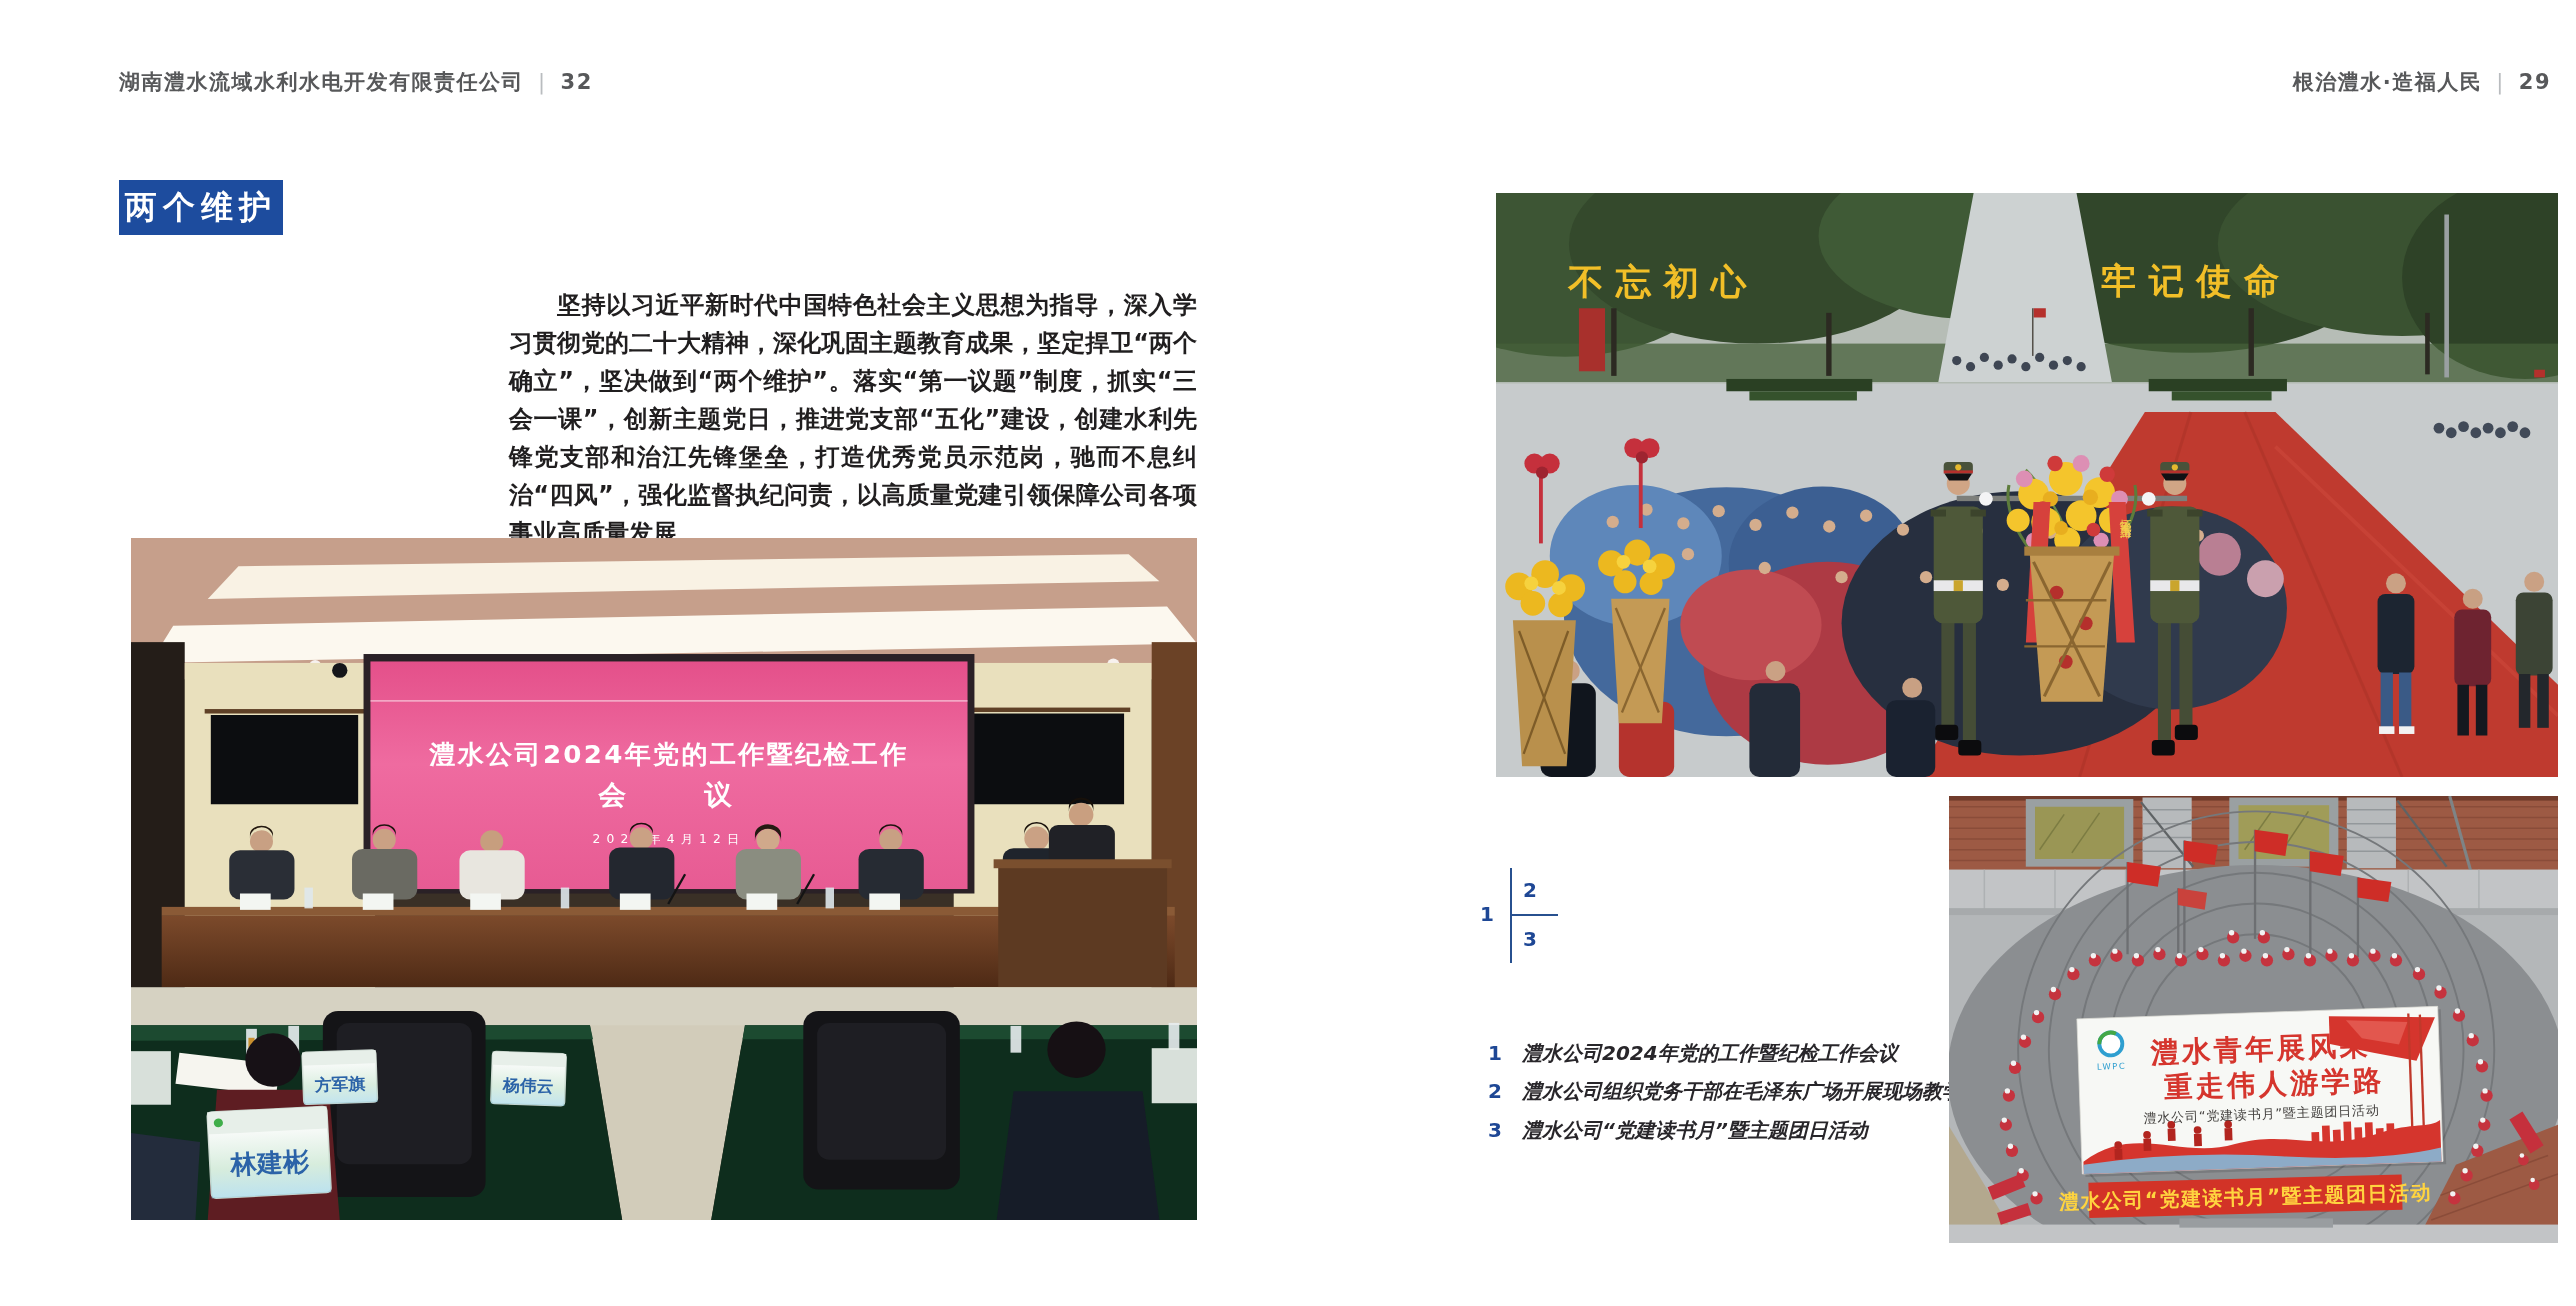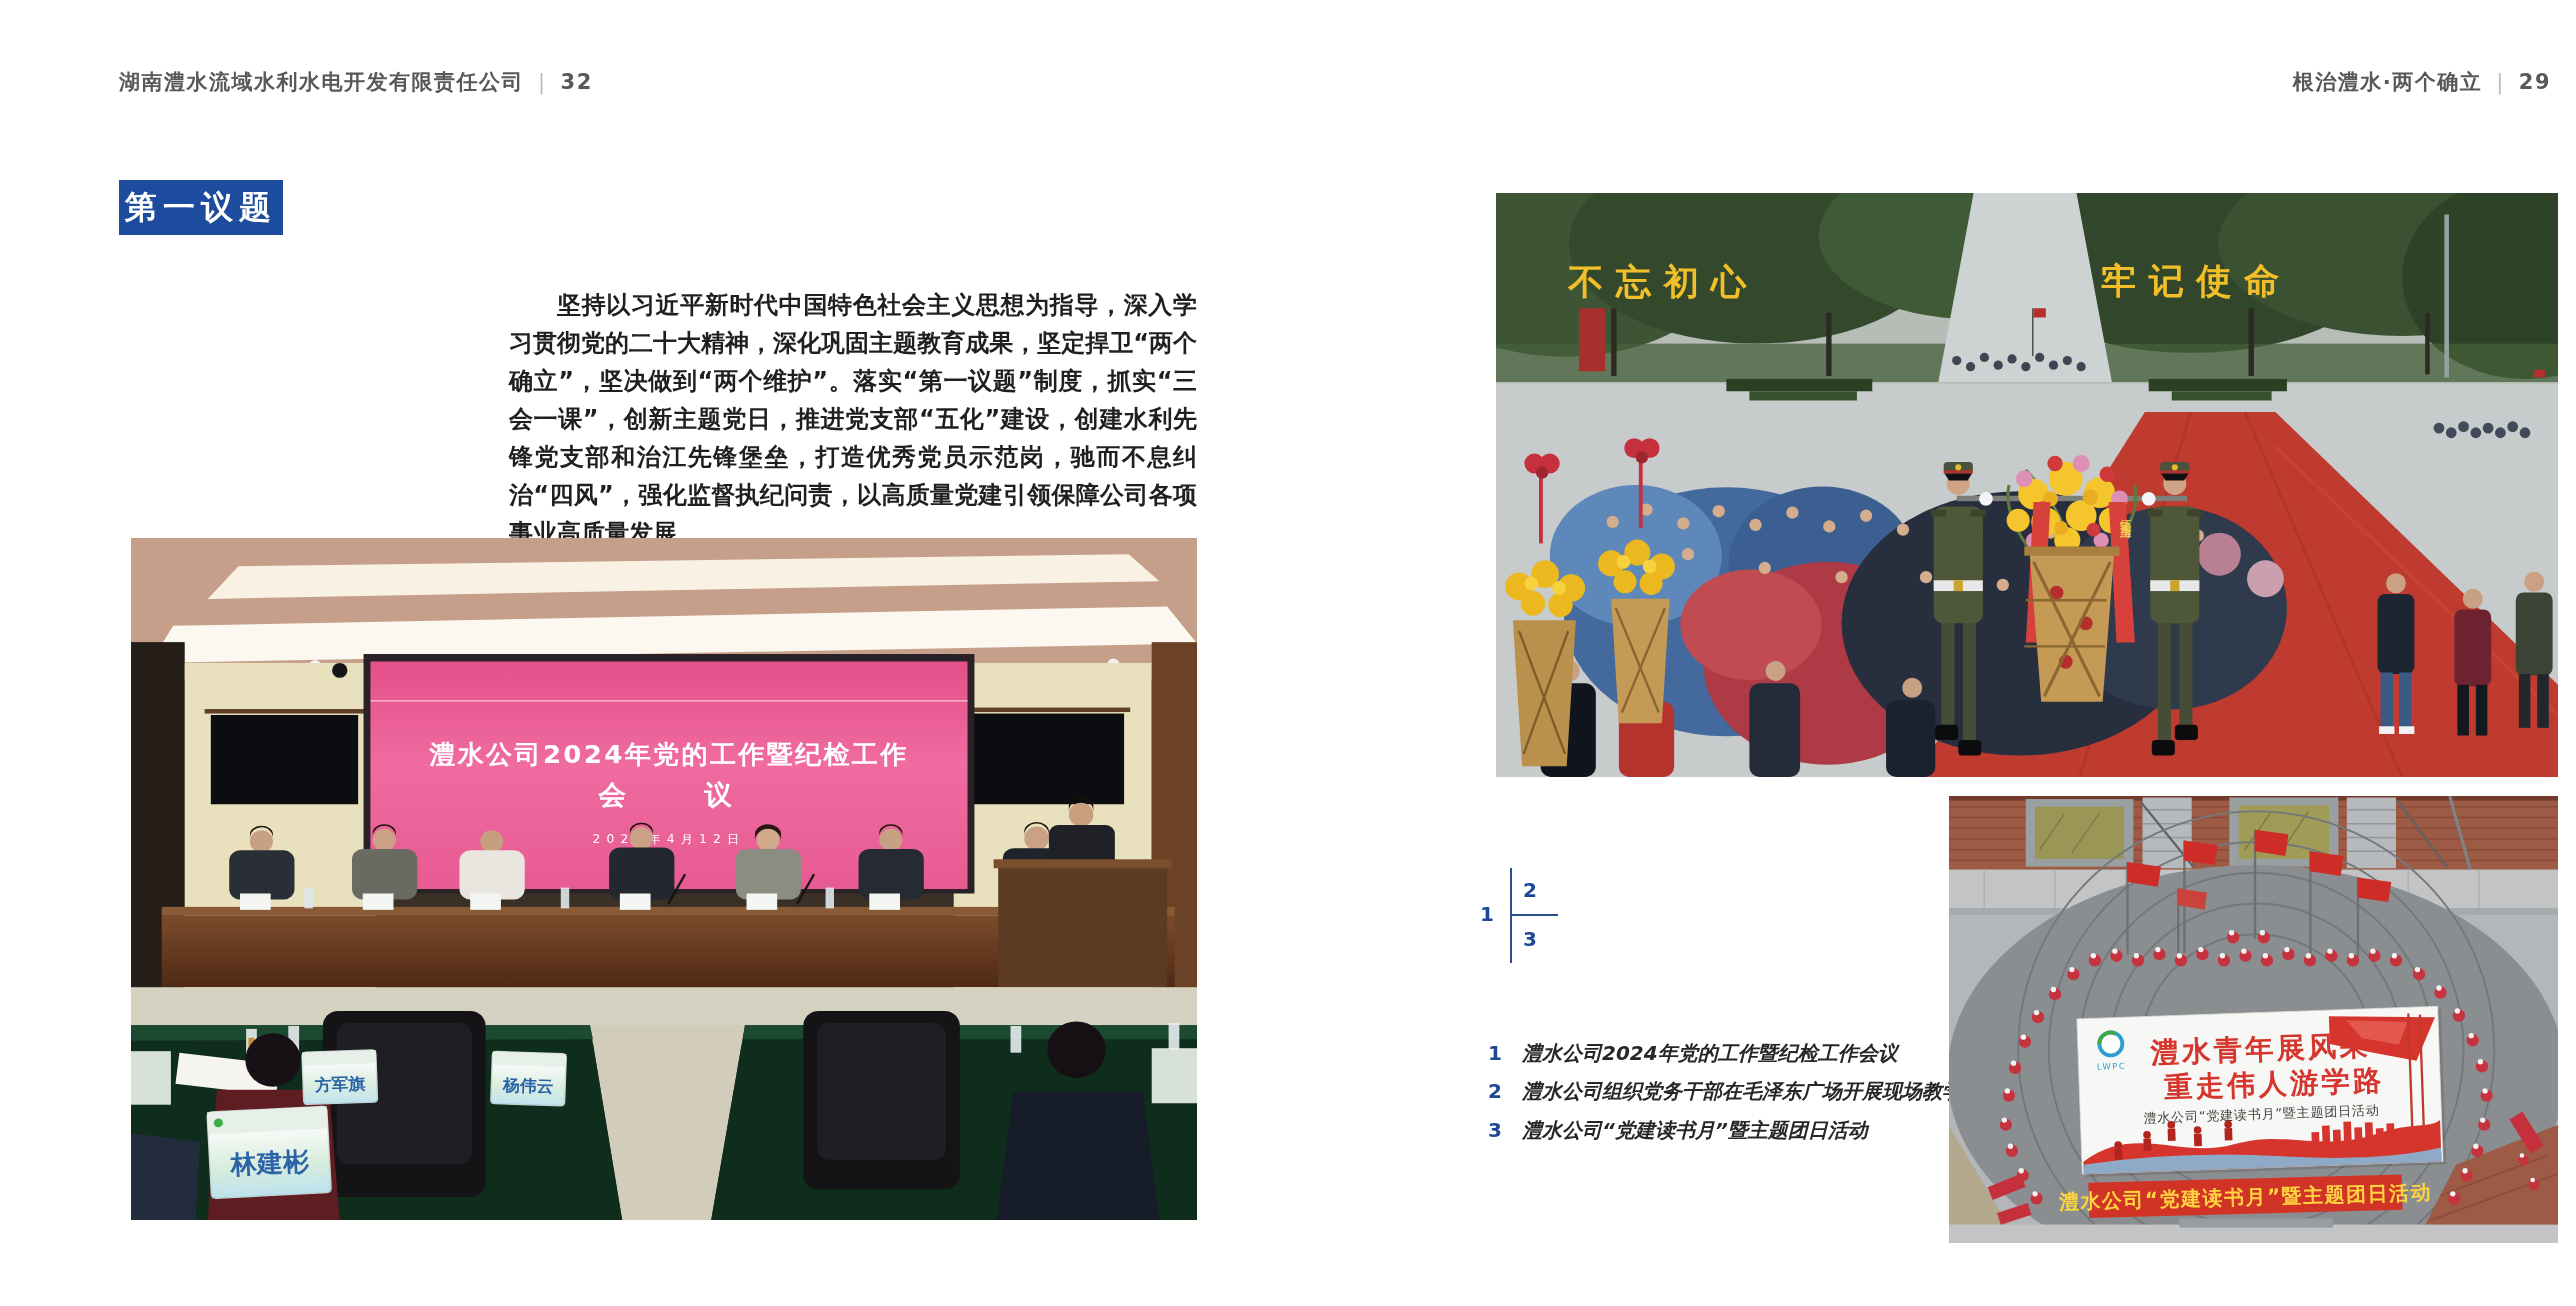--- a/index.html
+++ b/index.html
@@ -31,24 +31,24 @@
 </head>
 <body>
 
 <div class="page">
 
   <div class="hdr" style="left:73px;">
     <span>湖南澧水流域水利水电开发有限责任公司</span><span class="sep">|</span><span>32</span>
   </div>
 
   <div class="hdr hdr-right">
-    <span>根治澧水·两个确立</span><span class="sep">|</span><span>29</span>
+    <span>根治澧水·造福人民</span><span class="sep">|</span><span>29</span>
   </div>
 
-  <div class="badge">第一议题</div>
+  <div class="badge">两个维护</div>
 
   <p class="bodytext">坚持以习近平新时代中国特色社会主义思想为指导，深入学习贯彻党的二十大精神，深化巩固主题教育成果，坚定捍卫“两个确立”，坚决做到“两个维护”。落实“第一议题”制度，抓实“三会一课”，创新主题党日，推进党支部“五化”建设，创建水利先锋党支部和治江先锋堡垒，打造优秀党员示范岗，驰而不息纠治“四风”，强化监督执纪问责，以高质量党建引领保障公司各项事业高质量发展。</p>
 
   <figure class="fig-photo-conference">
     <svg viewBox="0 0 1389 917" preserveAspectRatio="none">
       <defs>
         <linearGradient id="scrPink" x1="0" y1="0" x2="0" y2="1">
           <stop offset="0" stop-color="#e4508a"></stop>
             <stop offset="0.45" stop-color="#ef6ba0"></stop>
             <stop offset="1" stop-color="#e75b93"></stop>

